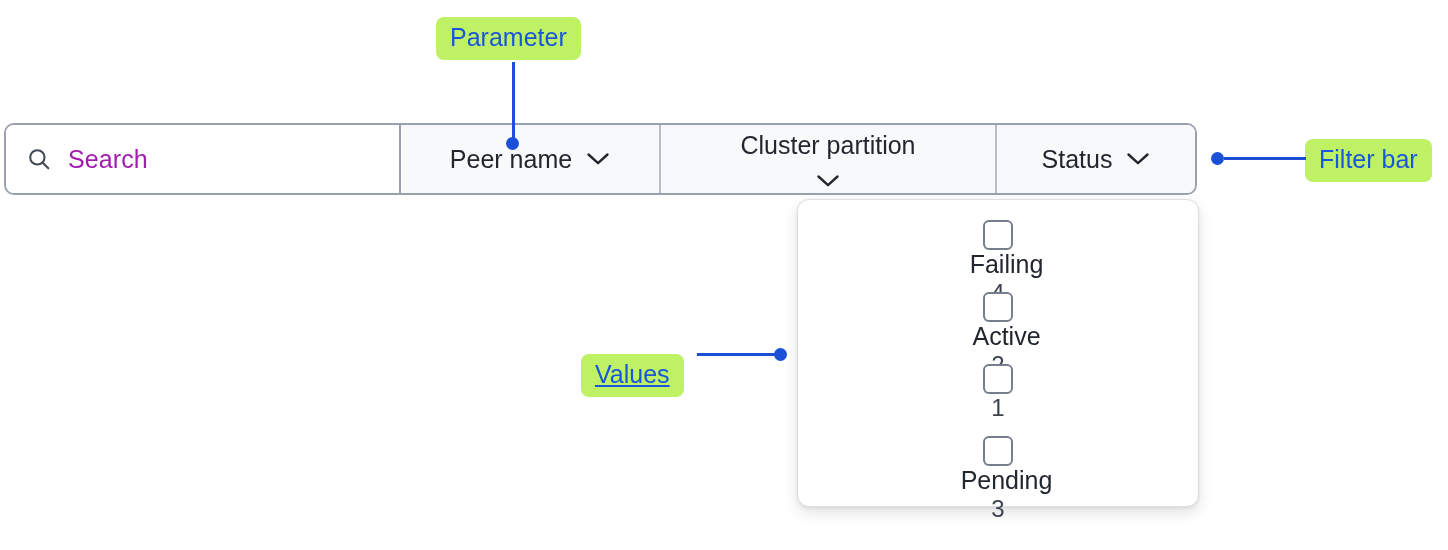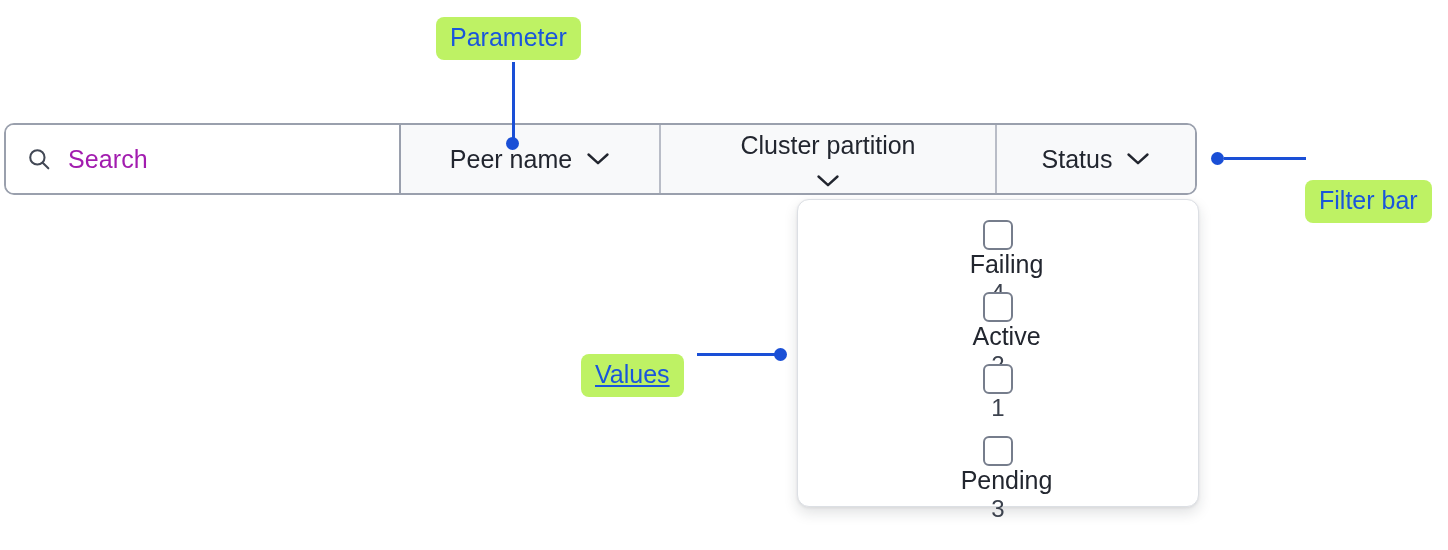--- a/index.html
+++ b/index.html
@@ -134,21 +134,21 @@
     background: #bef264;
     color: #1a56db;
     font-size: 25px;
     border-radius: 8px;
     padding: 6px 14px 8px 14px;
     white-space: nowrap;
     box-sizing: border-box;
   }
   #anno-parameter { left: 436px; top: 17px; }
   #anno-values    { left: 581px; top: 354px; text-decoration: underline; }
-  #anno-filterbar { left: 1305px; top: 139px; margin-top: 41px; }
+  #anno-filterbar { left: 1305px; top: 139px; }
 
   .anno-line {
     position: absolute;
     background: #1a4fd6;
   }
   .anno-line.v { width: 3px; }
   .anno-line.h { height: 3px; }
 
   .anno-dot {
     position: absolute;

